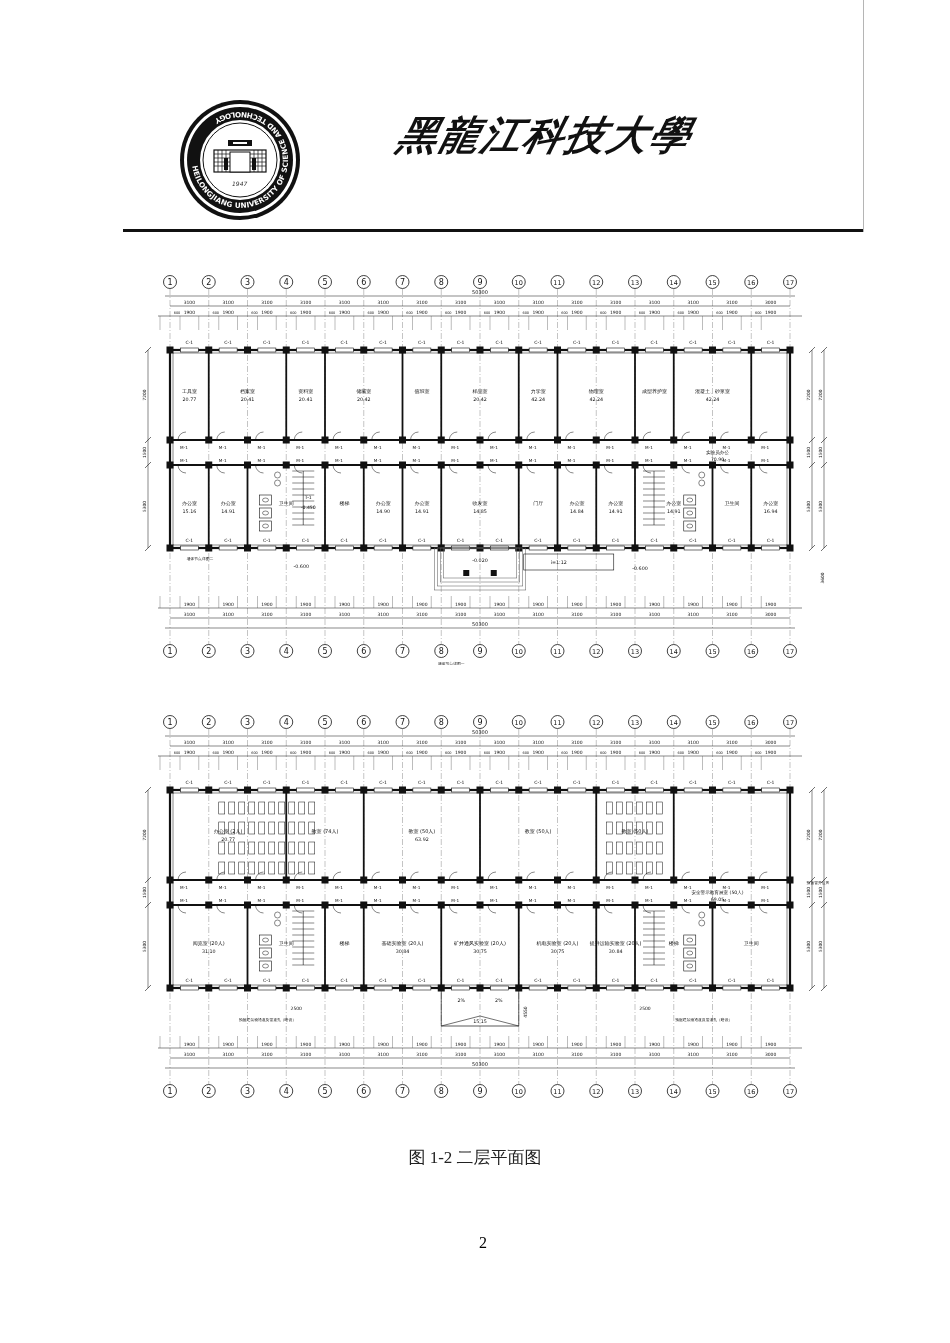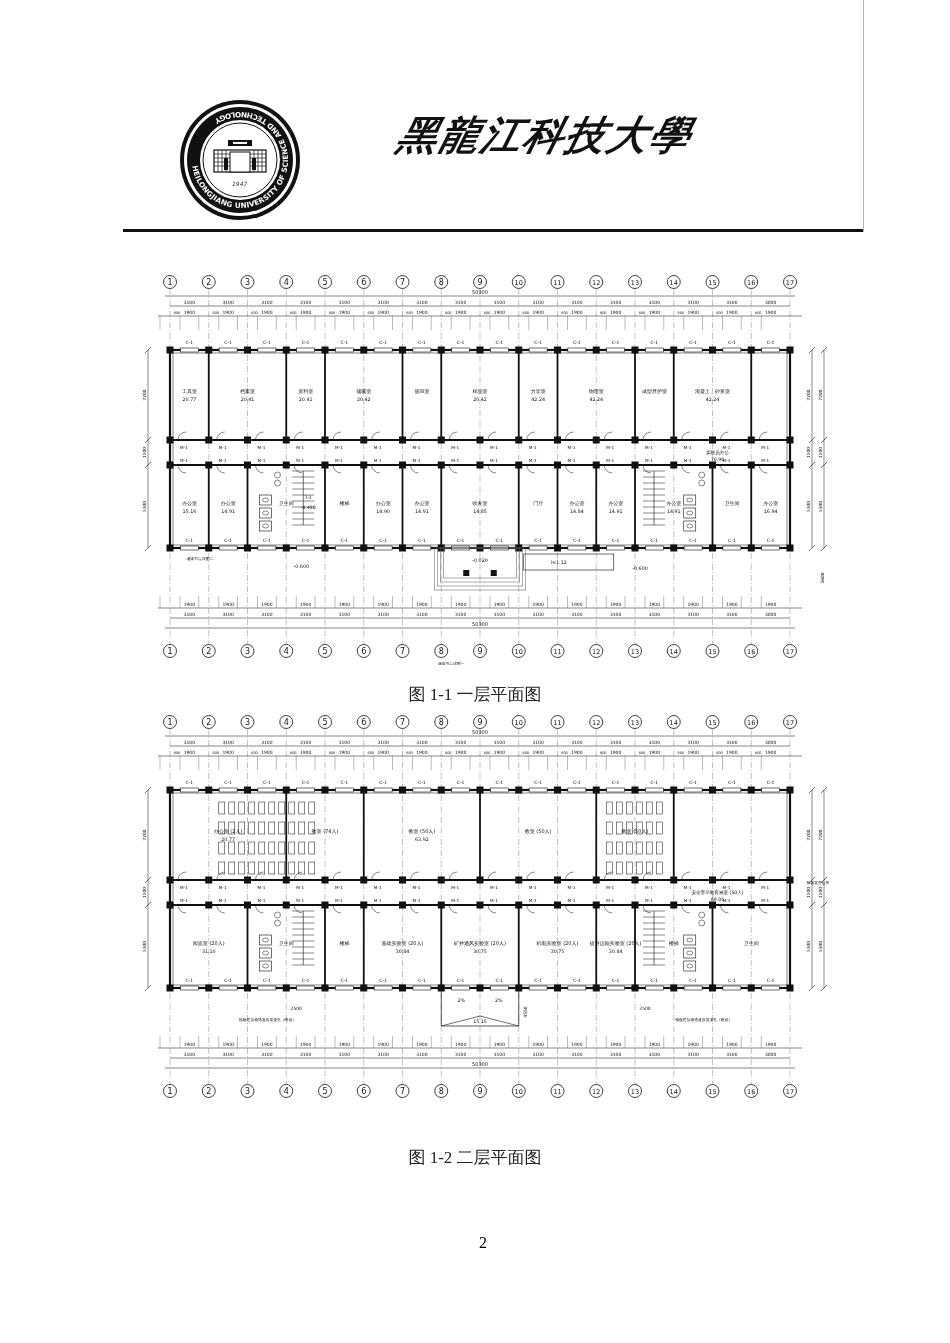--- a/index.html
+++ b/index.html
@@ -766,21 +766,20 @@
         <line x1="696" y1="83" x2="702" y2="77" stroke="#111" stroke-width="0.6"></line>
         <line x1="696" y1="173" x2="702" y2="167" stroke="#111" stroke-width="0.6"></line>
         <line x1="696" y1="198" x2="702" y2="192" stroke="#111" stroke-width="0.6"></line>
         <line x1="696" y1="281" x2="702" y2="275" stroke="#111" stroke-width="0.6"></line>
         <text x="697" y="125" font-size="4.3" text-anchor="middle" fill="#111" transform="rotate(-90 697 125)">7200</text>
         <text x="697" y="182.5" font-size="4.3" text-anchor="middle" fill="#111" transform="rotate(-90 697 182.5)">1500</text>
         <text x="697" y="236.5" font-size="4.3" text-anchor="middle" fill="#111" transform="rotate(-90 697 236.5)">5300</text>
         <text x="699" y="308" font-size="4.3" text-anchor="middle" fill="#111" transform="rotate(-90 699 308)">3600</text>
       </svg>
     </div>
-  <div class="caption" style="top:683px;">图 1-1 一层平面图</div>
 
   <div class="plan" id="plan2" style="left:125px; top:710px;">
       <svg width="720" height="395" viewBox="0 0 720 395">
         <g>
           <circle cx="45" cy="12" r="6.5" fill="#fff" stroke="#111" stroke-width="0.8"></circle>
           <text x="45" y="15" font-size="8" text-anchor="middle" fill="#111">1</text>
         </g>
         <g>
           <circle cx="45" cy="381" r="6.5" fill="#fff" stroke="#111" stroke-width="0.8"></circle>
           <text x="45" y="384" font-size="8" text-anchor="middle" fill="#111">1</text>

